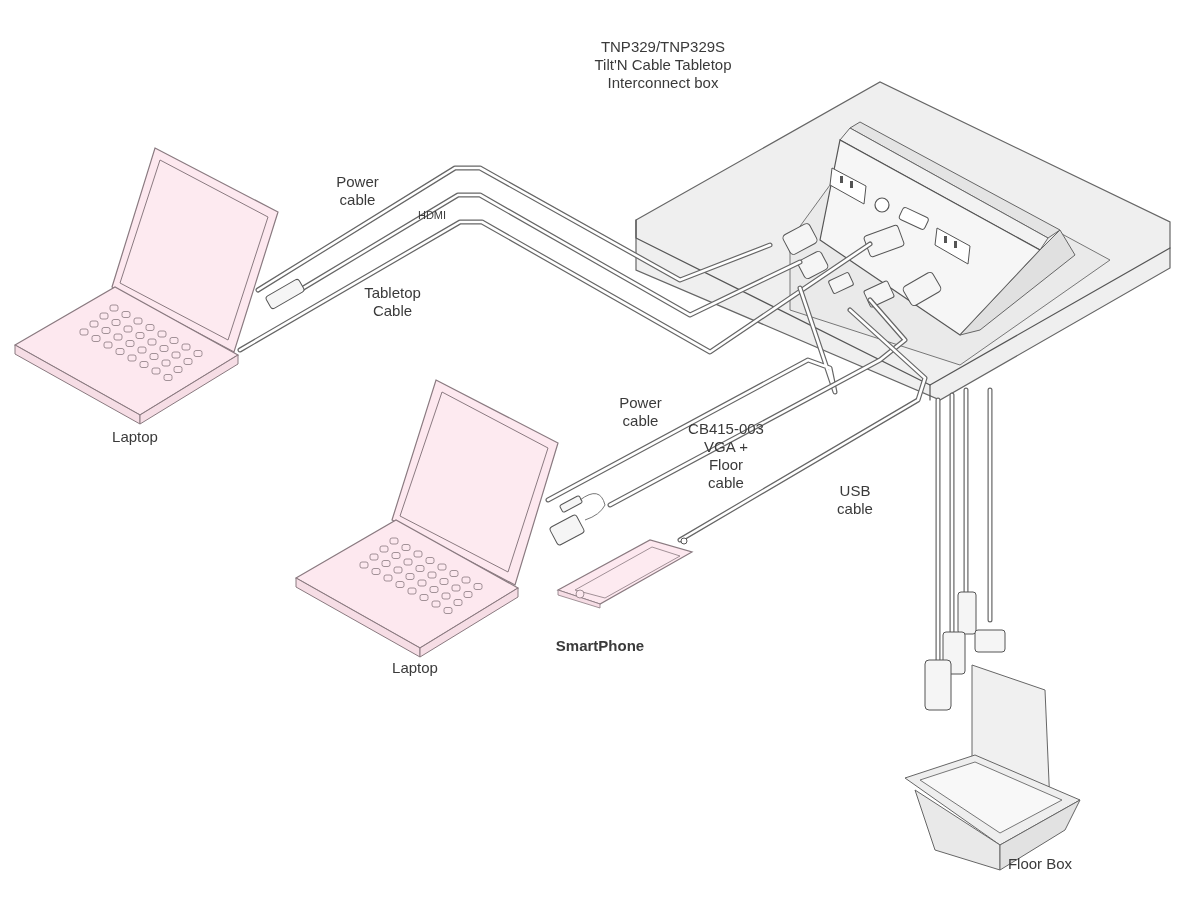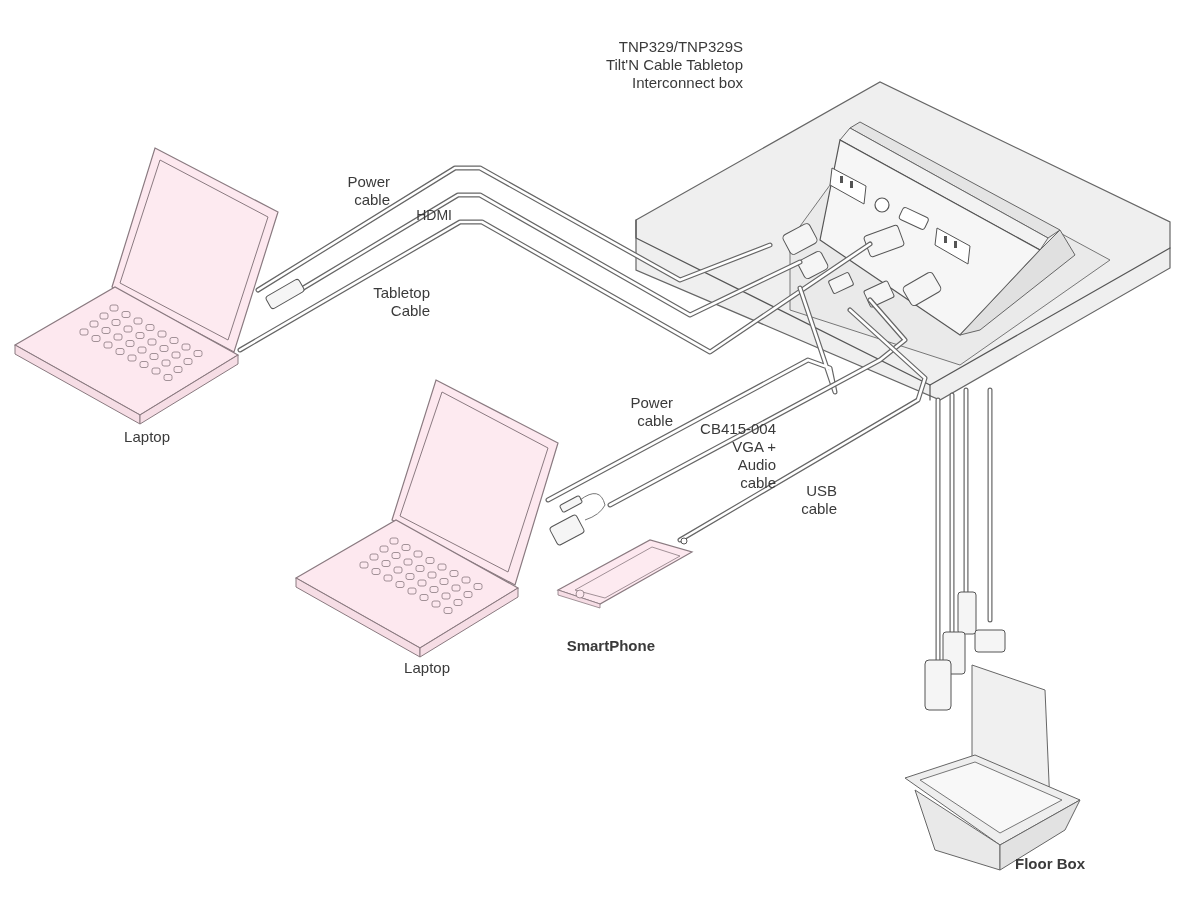--- a/index.html
+++ b/index.html
@@ -1,19 +1,19 @@
 <!DOCTYPE html>
 <html><head>
 <meta charset="utf-8">
 <style>
   html, body { margin: 0; padding: 0; background: #ffffff; }
   #stage { position: relative; width: 1200px; height: 908px; overflow: hidden; background: #ffffff; }
   svg#diagram { position: absolute; left: 0; top: 0; }
-  .lbl { position: absolute; font-family: "Liberation Sans", sans-serif; font-size: 15px; color: #3a3a3a; text-align: right; line-height: 18px; white-space: nowrap; }
-  .lbl.small { font-size: 14px; }
+  .lbl { position: absolute; font-family: "Liberation Sans", sans-serif; font-size: 15px; color: #3a3a3a; text-align: center; line-height: 18px; white-space: nowrap; }
+  .lbl.small { font-size: 11px; }
   .ln { stroke: #555; stroke-width: 1.2; fill: none; stroke-linejoin: round; stroke-linecap: round; }
   .thin { stroke: #777; stroke-width: 1; fill: none; }
   .cable-outer { stroke: #666; stroke-width: 5; fill: none; stroke-linejoin: round; stroke-linecap: round; }
   .cable-inner { stroke: #fff; stroke-width: 2.6; fill: none; stroke-linejoin: round; stroke-linecap: round; }
 </style>
 </head>
 <body>
 
 <div id="stage">
 
@@ -219,28 +219,28 @@
 <div class="lbl" style="left:355px;top:284px;width:75px;">
   <div>Tabletop</div>
   <div>Cable</div>
 </div>
 
 <div class="lbl" style="left:608px;top:394px;width:65px;">
   <div>Power</div>
   <div>cable</div>
 </div>
 <div class="lbl" style="left:676px;top:420px;width:100px;">
-  <div>CB415-004</div>
+  <div>CB415-003</div>
   <div>VGA +</div>
-  <div>Audio</div>
-  <div>cable</div>
-</div>
-<div class="lbl" style="left:777px;top:482px;width:60px;">
+  <div>Floor</div>
+  <div>cable</div>
+</div>
+<div class="lbl" style="left:825px;top:482px;width:60px;">
   <div>USB</div>
   <div>cable</div>
 </div>
 
 <div class="lbl" style="left:100px;top:428px;width:70px;">Laptop</div>
 <div class="lbl" style="left:380px;top:659px;width:70px;">Laptop</div>
 <div class="lbl" style="left:545px;top:637px;width:110px;font-weight:bold;">SmartPhone</div>
-<div class="lbl" style="left:995px;top:855px;width:90px;font-weight:bold;">Floor Box</div>
+<div class="lbl" style="left:995px;top:855px;width:90px;">Floor Box</div>
 
 </div>
 
 </body></html>

